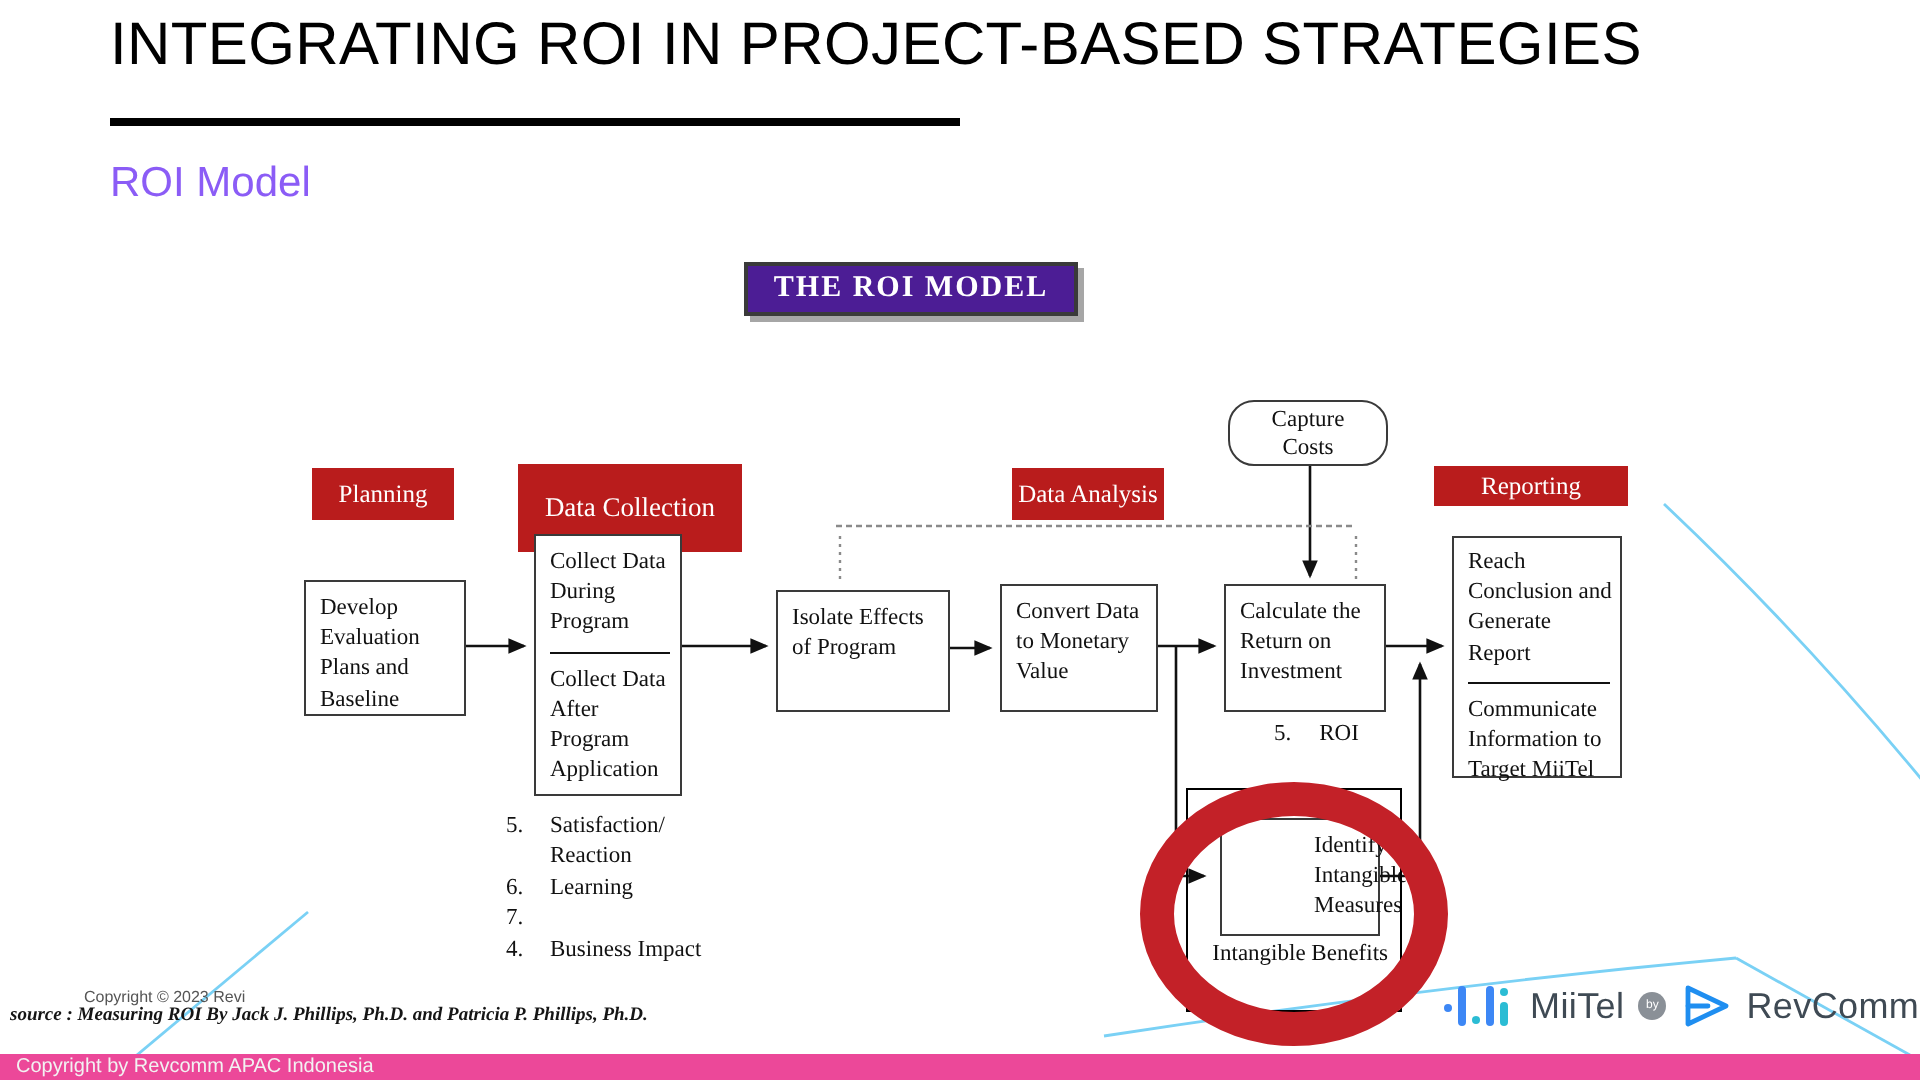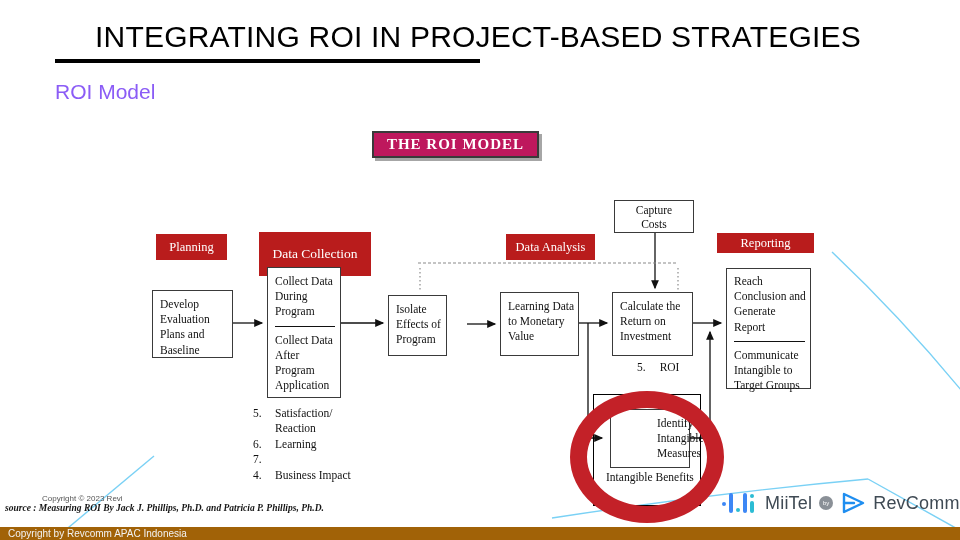--- a/index.html
+++ b/index.html
@@ -1,47 +1,47 @@
 <!DOCTYPE html>
 <html><head>
 <meta charset="utf-8">
 <style>
   html,body{margin:0;padding:0;background:#fff;}
   #slide{position:relative;width:960px;height:540px;background:#fff;overflow:hidden;
          font-family:"Liberation Sans",sans-serif;}
   
-  .title{position:absolute;left:55px;top:20px;font-size:30px;color:#000;letter-spacing:.2px;white-space:nowrap;margin-left:40px;}
+  .title{position:absolute;left:55px;top:6px;font-size:30px;color:#000;letter-spacing:.2px;white-space:nowrap;}
   .title-rule{position:absolute;left:55px;top:59px;width:425px;height:4px;background:#000;}
   .subtitle{position:absolute;left:55px;top:80px;font-size:21px;color:#8b5cf6;}
   
   .layer{position:absolute;left:0;top:0;width:960px;height:540px;pointer-events:none;}
-  .diagram-title{position:absolute;left:372px;top:131px;width:167px;height:27px;background:#be185d;
+  .diagram-title{position:absolute;left:372px;top:131px;width:167px;height:27px;background:#4c1d95;
       border:2px solid #3a3a3a;box-shadow:3px 3px 0 rgba(0,0,0,.35);box-sizing:border-box;
       color:#fff;font:bold 15px "Liberation Serif",serif;letter-spacing:1px;
       display:flex;align-items:center;justify-content:center;z-index:2;}
   .phase{position:absolute;background:#b91c1c;color:#fff;font:12.5px "Liberation Serif",serif;
       display:flex;align-items:center;justify-content:center;z-index:2;}
   .pbox{position:absolute;background:#fff;border:1.5px solid #3a3a3a;box-sizing:border-box;
       font:11.5px/1.32 "Liberation Serif",serif;color:#111;padding:6px 3px 3px 7px;z-index:2;}
   .pbox hr{border:none;border-top:1.5px solid #111;margin:6px 2px 6px 0;}
-  .center{text-align:center;padding:2px 14px;}
+  .center{text-align:center;padding:2px 14px;border-radius:13px;}
   .levels{position:absolute;left:253px;top:406px;width:112px;font:11.5px/1.34 "Liberation Serif",serif;color:#111;z-index:2;}
   .level-item{display:grid;grid-template-columns:16px 1fr;column-gap:6px;}
   .roi-label{position:absolute;left:637px;top:361px;display:flex;gap:14px;
       font:11.5px "Liberation Serif",serif;color:#111;z-index:2;}
-  .intangible{position:absolute;left:606px;top:470px;width:88px;text-align:left;
+  .intangible{position:absolute;left:606px;top:470px;width:88px;text-align:right;
       font:11.5px/1.3 "Liberation Serif",serif;color:#111;z-index:2;}
   .annot-rect{position:absolute;left:593px;top:394px;width:108px;height:112px;
       border:1.5px solid #000;box-sizing:border-box;z-index:4;background:transparent;}
   .red-ring{position:absolute;left:570px;top:391px;width:154px;height:132px;border-radius:50%;
       border:17px solid #c32128;box-sizing:border-box;z-index:5;}
   
   .copy-note{position:absolute;left:42px;top:494px;font-size:8px;color:#555;z-index:2;}
   .source-note{position:absolute;left:5px;top:503px;font:italic bold 9.5px "Liberation Serif",serif;color:#151515;z-index:2;}
-  .footer-bar{position:absolute;left:0;bottom:0;width:960px;height:13px;background:#a16207;z-index:6;}
+  .footer-bar{position:absolute;left:0;bottom:0;width:960px;height:13px;background:#ec4899;z-index:6;}
   .footer-bar span{position:absolute;left:8px;top:0;line-height:13px;font-size:10px;color:#f2f2f2;}
   
   .logos{position:absolute;left:722px;top:489px;height:28px;display:flex;align-items:center;gap:7px;z-index:3;}
   .miitel-icon{position:relative;width:36px;height:25px;}
   .miitel-icon i{position:absolute;border-radius:2px;}
   .logo-text{font-size:18px;font-weight:normal;color:#3f4a54;letter-spacing:.2px;}
   .by-badge{width:14px;height:14px;border-radius:50%;background:#8a9097;color:#fff;
       font-size:6px;display:flex;align-items:center;justify-content:center;}
 </style>
 </head>
@@ -82,40 +82,40 @@
   </svg>
 
   <div class="title">INTEGRATING ROI IN PROJECT-BASED STRATEGIES</div>
   <div class="title-rule"></div>
   <div class="subtitle">ROI Model</div>
 
   <div class="diagram-title">THE ROI MODEL</div>
 
   <div class="phase" style="left:156px;top:234px;width:71px;height:26px;">Planning</div>
   <div class="phase" style="left:259px;top:232px;width:112px;height:44px;font-size:13.5px;text-align:center;">Data Collection</div>
-  <div class="phase" style="left:506px;top:234px;width:89px;height:26px;">Data Analysis</div>
+  <div class="phase" style="left:506px;top:234px;width:76px;height:26px;">Data Analysis</div>
   <div class="phase" style="left:717px;top:233px;width:97px;height:20px;">Reporting</div>
 
   <div class="pbox" style="left:152px;top:290px;width:81px;height:68px;">Develop Evaluation Plans and Baseline</div>
 
   <div class="pbox" style="left:267px;top:267px;width:74px;height:131px;">
     <span>Collect Data During Program</span>
     <hr>
     <span>Collect Data After Program Application</span>
   </div>
 
-  <div class="pbox" style="left:388px;top:295px;width:59px;height:61px;">Isolate Effects of Program</div>
-  <div class="pbox" style="left:500px;top:292px;width:79px;height:64px;">Learning Data to Monetary Value</div>
+  <div class="pbox" style="left:388px;top:295px;width:87px;height:61px;">Isolate Effects of Program</div>
+  <div class="pbox" style="left:500px;top:292px;width:79px;height:64px;">Convert Data to Monetary Value</div>
   <div class="pbox" style="left:612px;top:292px;width:81px;height:64px;">Calculate the Return on Investment</div>
   <div class="pbox center" style="left:614px;top:200px;width:80px;height:33px;line-height:1.25;">Capture Costs</div>
 
   <div class="pbox" style="left:726px;top:268px;width:85px;height:121px;padding-top:5px;">
     <span>Reach Conclusion and Generate Report</span>
     <hr>
-    <span>Communicate Intangible to Target Groups</span>
+    <span>Communicate Information to Target MiiTel</span>
   </div>
 
   <div class="pbox" style="left:610px;top:409px;width:80px;height:59px;padding-left:46px;">Identify Intangible Measures</div>
 
   <div class="levels">
     <div class="level-item">
       <span>5.</span>
       <span>Satisfaction/ Reaction</span>
     </div>
     <div class="level-item">

